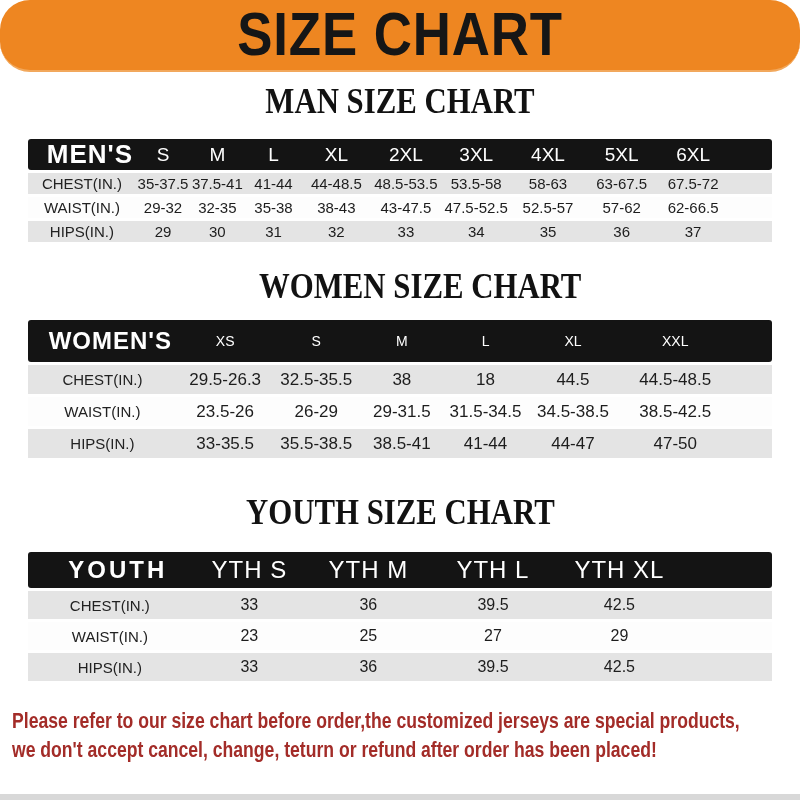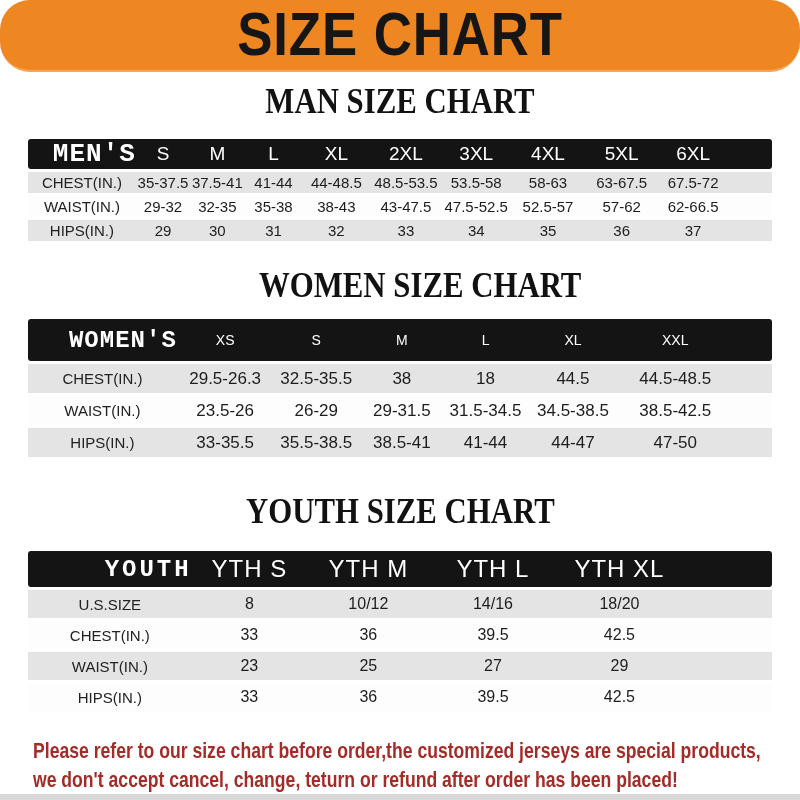--- a/index.html
+++ b/index.html
@@ -76,24 +76,23 @@
   table.size-table thead th {
     background: var(--header-bar, #141414);
     color: #ffffff;
     font-weight: normal;
     text-align: center;
     vertical-align: middle;
   }
   table.size-table thead th:first-child { border-radius: 3px 0 0 3px; }
   table.size-table thead th:last-child  { border-radius: 0 3px 3px 0; }
   table.size-table thead th.label {
-    text-align: right;
+    text-align: center;
     padding-left: 16px;
     font-weight: bold;
-    font-family: Liberation Mono, monospace;
   }
   table.size-table tbody td {
     text-align: center;
     vertical-align: middle;
     color: #1d1d1d;
     background: #fdfdfd;
   }
   table.size-table tbody tr:nth-child(odd) td {
     background: var(--row-stripe, #E4E4E4);
   }
@@ -113,21 +112,21 @@
   .women tbody td       { height: 29px; font-size: 17px; }
 
   
   .youth thead th       { height: 36px; font-size: 24px; letter-spacing: 1px; }
   .youth thead th.label { font-size: 24px; letter-spacing: 3px; }
   .youth tbody td       { height: 28px; font-size: 16px; }
 
   
   .footer {
     margin-top: 22px;
-    padding-left: 33px;
+    padding-left: 12px;
   }
   .footer-line {
     display: inline-block;
     font-size: 22px;
     font-weight: bold;
     line-height: 29px;
     color: var(--footer-text, #A32C28);
     transform: scale(0.8, 1);
     transform-origin: left center;
     white-space: nowrap;
@@ -306,28 +305,20 @@
           <th class="label">YOUTH</th>
           <th>YTH S</th>
           <th>YTH M</th>
           <th>YTH L</th>
           <th>YTH XL</th>
           <th></th>
         </tr>
       </thead>
       <tbody>
         <tr>
-          <td class="label">U.S.SIZE</td>
-          <td>8</td>
-          <td>10/12</td>
-          <td>14/16</td>
-          <td>18/20</td>
-          <td></td>
-        </tr>
-        <tr>
           <td class="label">CHEST(IN.)</td>
           <td>33</td>
           <td>36</td>
           <td>39.5</td>
           <td>42.5</td>
           <td></td>
         </tr>
         <tr>
           <td class="label">WAIST(IN.)</td>
           <td>23</td>

